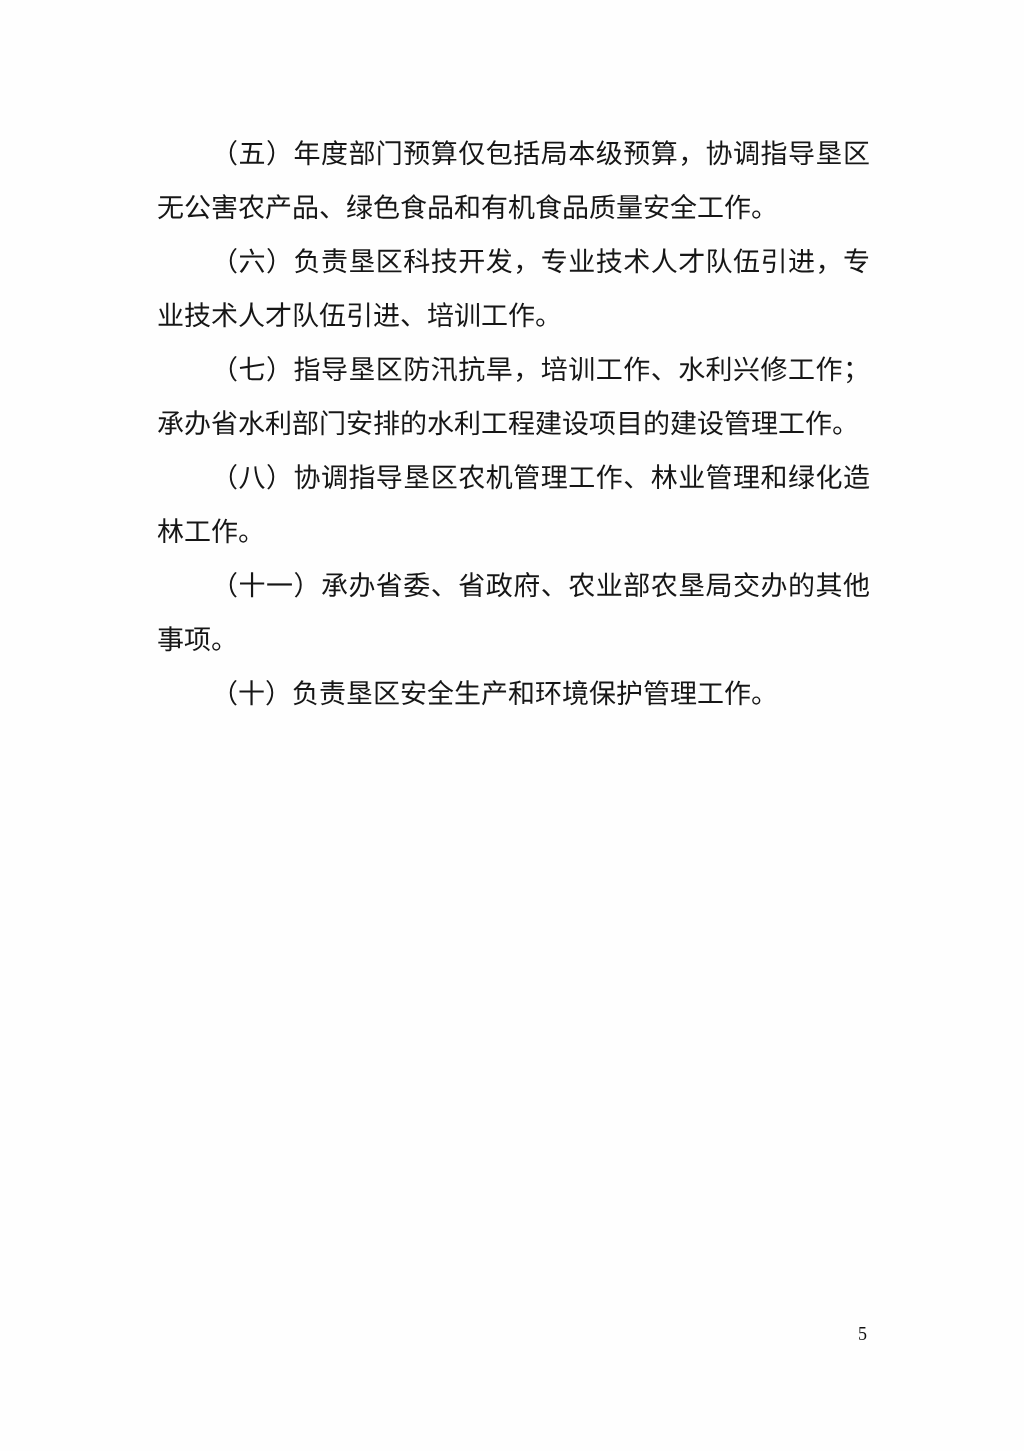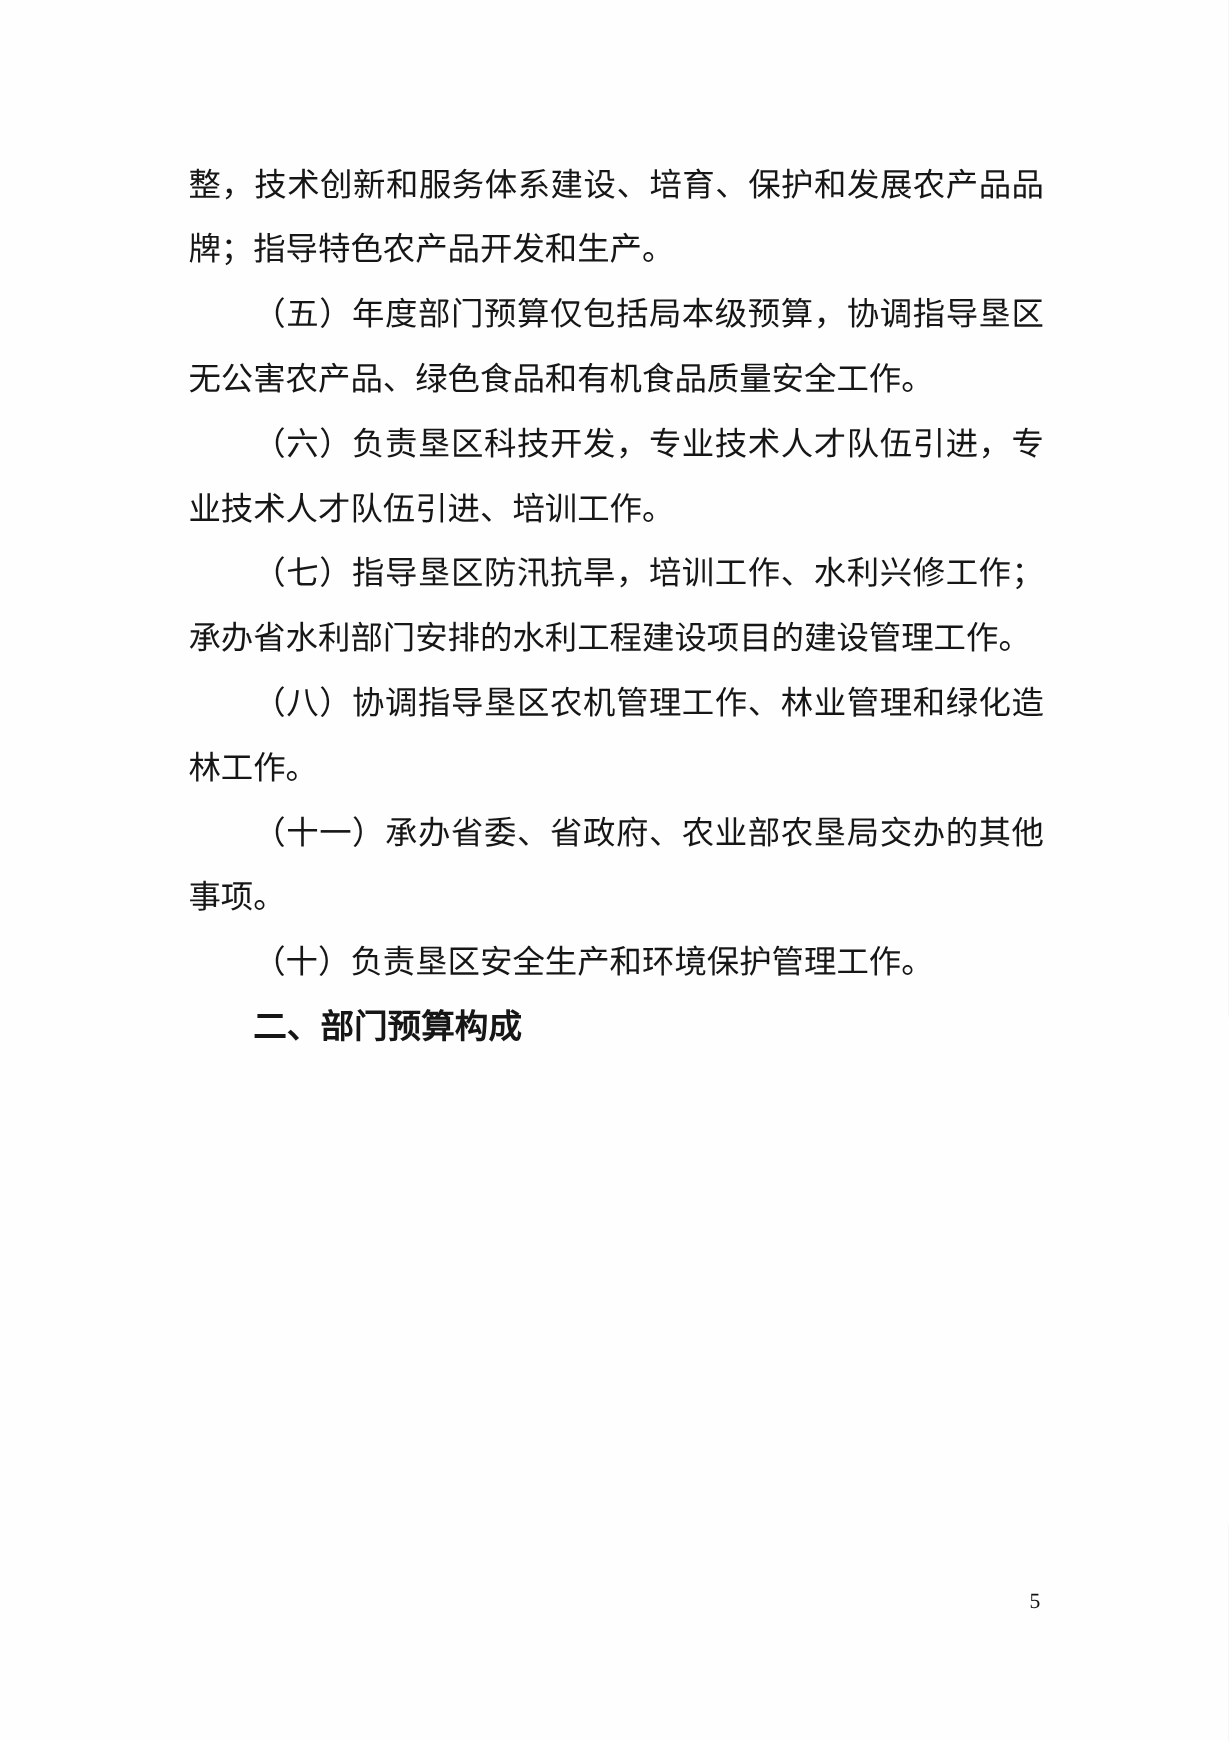--- a/index.html
+++ b/index.html
@@ -44,23 +44,21 @@
     line-height: 24px;
     font-family: "Liberation Serif", "DejaVu Serif", serif;
     color: #111;
   }
 </style>
 </head>
 <body>
 
 <div class="page">
   <div class="content">
-    <p class="no-indent">整，技术创新和服务体系建设、培育、保护和发展农产品品牌；指导特色农产品开发和生产。</p>
     <p>（五）年度部门预算仅包括局本级预算，协调指导垦区无公害农产品、绿色食品和有机食品质量安全工作。</p>
     <p>（六）负责垦区科技开发，专业技术人才队伍引进，专业技术人才队伍引进、培训工作。</p>
     <p>（七）指导垦区防汛抗旱，培训工作、水利兴修工作；承办省水利部门安排的水利工程建设项目的建设管理工作。</p>
     <p>（八）协调指导垦区农机管理工作、林业管理和绿化造林工作。</p>
     <p>（十一）承办省委、省政府、农业部农垦局交办的其他事项。</p>
     <p>（十）负责垦区安全生产和环境保护管理工作。</p>
-    <p class="section-heading">二、部门预算构成</p>
   </div>
   <div class="page-number">5</div>
 </div>
 
 </body></html>

